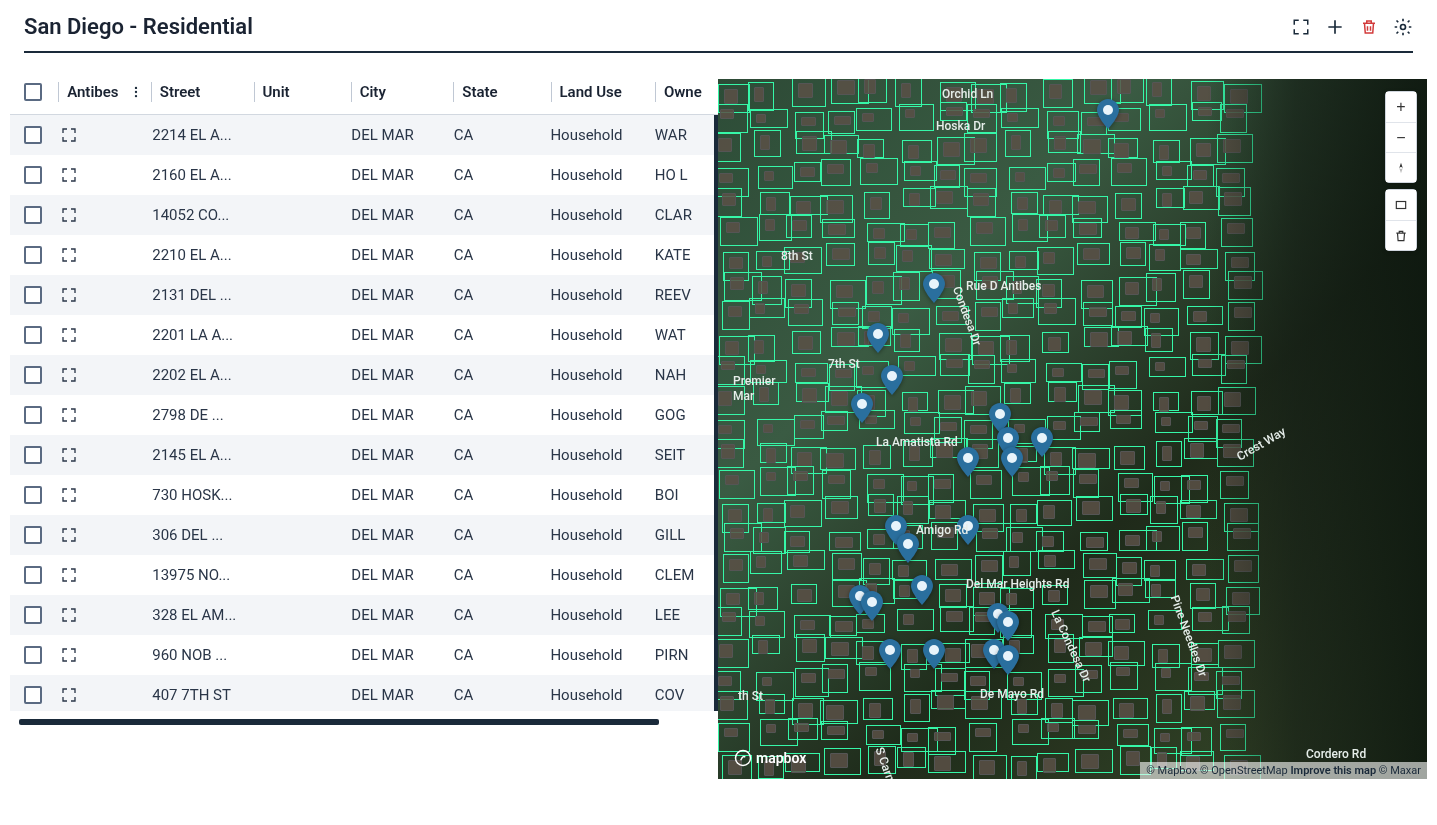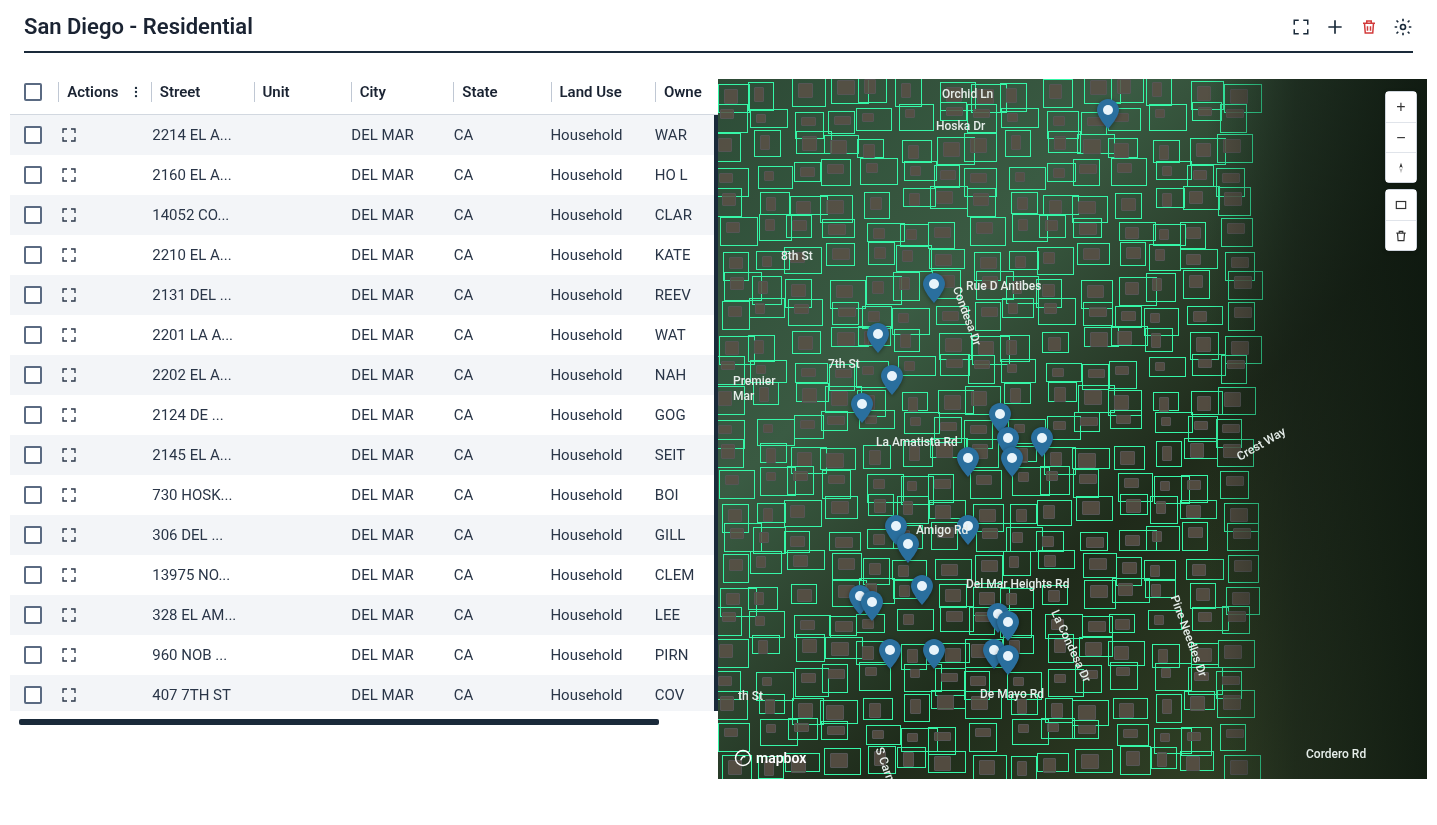--- a/index.html
+++ b/index.html
@@ -93,21 +93,21 @@
 
 <div class="content">
   <div class="table-panel">
     <div class="table">
       <div class="thead">
         <div class="col-check">
             <div class="checkbox"></div>
           </div>
         <div class="col-sep"></div>
         <div class="col-actions">
-          <span>Actions</span>
+          <span>Antibes</span>
           <svg width="14" height="14" viewBox="0 0 24 24" fill="#1a2a3a">
               <circle cx="12" cy="5" r="2"></circle>
               <circle cx="12" cy="12" r="2"></circle>
               <circle cx="12" cy="19" r="2"></circle>
             </svg>
         </div>
         <div class="col-sep"></div>
         <div class="col-street">Street</div>
         <div class="col-sep"></div>
         <div class="col-unit">Unit</div>
@@ -286,21 +286,21 @@
     <div class="col-check">
               <div class="checkbox"></div>
             </div>
     <div class="col-sep" style="background:transparent"></div>
     <div class="col-actions">
       <svg class="row-action-icon" width="16" height="16" viewBox="0 0 24 24" fill="none" stroke="#2a3648" stroke-width="2">
                 <path d="M3 9V3h6M21 9V3h-6M3 15v6h6M21 15v6h-6"></path>
               </svg>
     </div>
     <div class="col-sep" style="background:transparent"></div>
-    <div class="col-street">2124 DE ...</div>
+    <div class="col-street">2798 DE ...</div>
     <div class="col-sep" style="background:transparent"></div>
     <div class="col-unit"></div>
     <div class="col-sep" style="background:transparent"></div>
     <div class="col-city">DEL MAR</div>
     <div class="col-sep" style="background:transparent"></div>
     <div class="col-state">CA</div>
     <div class="col-sep" style="background:transparent"></div>
     <div class="col-landuse">Household</div>
     <div class="col-sep" style="background:transparent"></div>
     <div class="col-owner">GOG</div>
@@ -1362,14 +1362,20 @@
       </button>
     </div>
 
     <div class="map-logo">
       <svg width="18" height="18" viewBox="0 0 24 24">
           <circle cx="12" cy="12" r="10" fill="none" stroke="#fff" stroke-width="2"></circle>
           <path d="M9 15 Q12 8 15 11" fill="none" stroke="#fff" stroke-width="2"></path>
         </svg>
       <span>mapbox</span>
     </div>
+    <div class="map-attrib">
+      <a>© Mapbox</a>
+      <a>© OpenStreetMap</a>
+      <a style="font-weight:600">Improve this map</a>
+      <a>© Maxar</a>
+    </div>
   </div>
 </div>
 
 </body></html>

